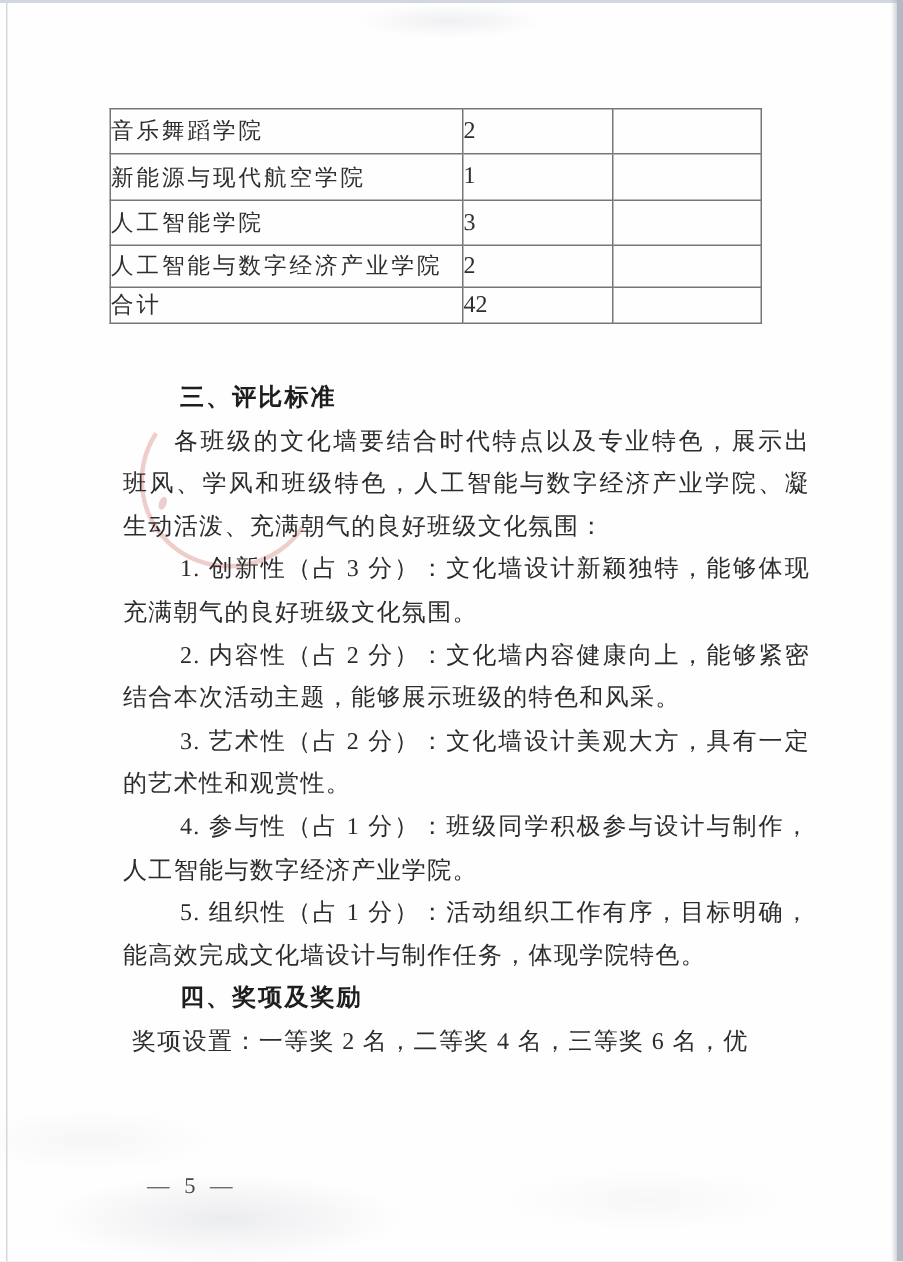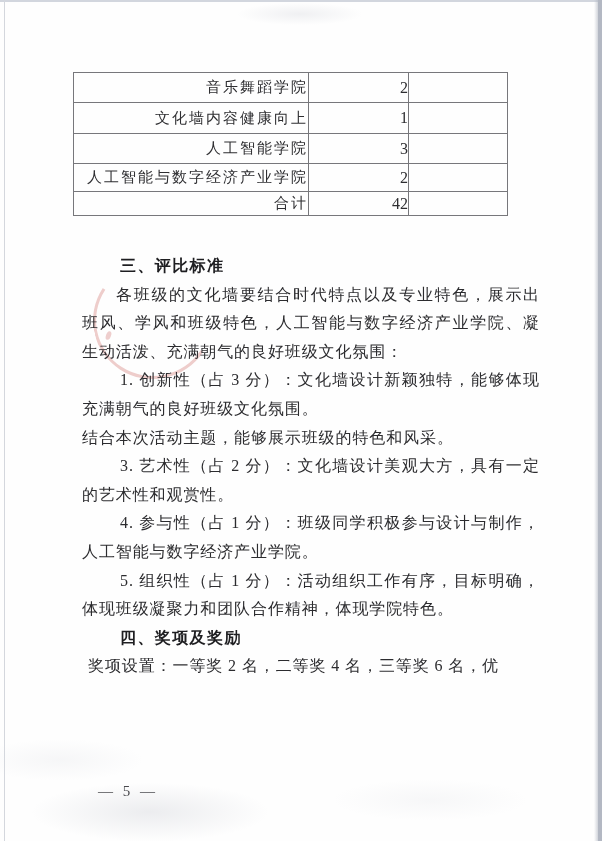--- a/index.html
+++ b/index.html
@@ -17,21 +17,21 @@
   .edge-top{position:absolute;left:0;top:0;width:100%;height:2px;background:#d2d6de;}
   .edge-right{position:absolute;right:0;top:0;width:4px;height:100%;background:#b3b8c3;}
   .edge-right-soft{position:absolute;right:4px;top:0;width:4px;height:100%;
     background:linear-gradient(to right,rgba(179,184,195,0),rgba(179,184,195,.6));}
   .edge-left-line{position:absolute;left:4px;top:0;width:1px;height:100%;background:#d4d7dd;}
 
   
   .tbl{position:absolute;left:73px;top:72px;width:434px;border-collapse:collapse;table-layout:fixed;}
   .tbl col.c1{width:235px}.tbl col.c2{width:100px}.tbl col.c3{width:99px}
   .tbl td{
-    border:1px solid #77777b;text-align:right;vertical-align:middle;
+    border:1px solid #77777b;text-align:left;vertical-align:middle;
     font-size:15px;color:#2e2e31;letter-spacing:2px;padding:0;overflow:hidden;
   }
   .tbl td.num{font-size:16px;letter-spacing:0;}
 
   
   .doc{position:absolute;left:82px;top:252px;width:458px;color:#2c2c2f;
     font-size:16px;letter-spacing:0.9px;}
   .line{height:28.6px;line-height:28.6px;overflow:visible;}
   .line.just{text-align:justify;text-align-last:justify;}
   .line.heading{font-weight:bold;color:#1e1e21;letter-spacing:1.4px;}
@@ -66,21 +66,21 @@
         <col class="c2">
         <col class="c3">
       </colgroup>
     <tbody>
         <tr style="height: 30px;">
           <td>音乐舞蹈学院</td>
           <td class="num">2</td>
           <td></td>
         </tr>
         <tr style="height: 31px;">
-          <td>文化墙内容健康向上</td>
+          <td>新能源与现代航空学院</td>
           <td class="num">1</td>
           <td></td>
         </tr>
         <tr style="height: 30px; margin-top: 38px;">
           <td>人工智能学院</td>
           <td class="num">3</td>
           <td></td>
         </tr>
         <tr style="height: 28px;">
           <td>人工智能与数字经济产业学院</td>
@@ -98,26 +98,27 @@
   <div class="stamp-arc"></div>
   <div class="stamp-dot"></div>
 
   <div class="doc">
       <div class="line heading ind-item">三、评比标准</div>
       <div class="line ind-intro just">各班级的文化墙要结合时代特点以及专业特色，展示出</div>
       <div class="line just">班风、学风和班级特色，人工智能与数字经济产业学院、凝</div>
       <div class="line">生动活泼、充满朝气的良好班级文化氛围：</div>
       <div class="line ind-item just">1. 创新性（占 3 分）：文化墙设计新颖独特，能够体现</div>
       <div class="line">充满朝气的良好班级文化氛围。</div>
+      <div class="line ind-item just">2. 内容性（占 2 分）：文化墙内容健康向上，能够紧密</div>
       <div class="line">结合本次活动主题，能够展示班级的特色和风采。</div>
       <div class="line ind-item just">3. 艺术性（占 2 分）：文化墙设计美观大方，具有一定</div>
       <div class="line">的艺术性和观赏性。</div>
       <div class="line ind-item just">4. 参与性（占 1 分）：班级同学积极参与设计与制作，</div>
       <div class="line">人工智能与数字经济产业学院。</div>
       <div class="line ind-item just">5. 组织性（占 1 分）：活动组织工作有序，目标明确，</div>
-      <div class="line">体现班级凝聚力和团队合作精神，体现学院特色。</div>
+      <div class="line">能高效完成文化墙设计与制作任务，体现学院特色。</div>
       <div class="line heading ind-item">四、奖项及奖励</div>
       <div class="line ind-tiny">奖项设置：一等奖 2 名，二等奖 4 名，三等奖 6 名，优</div>
     </div>
 
   <div class="pagenum">— 5 —</div>
 
 </div>
 
 </body></html>

